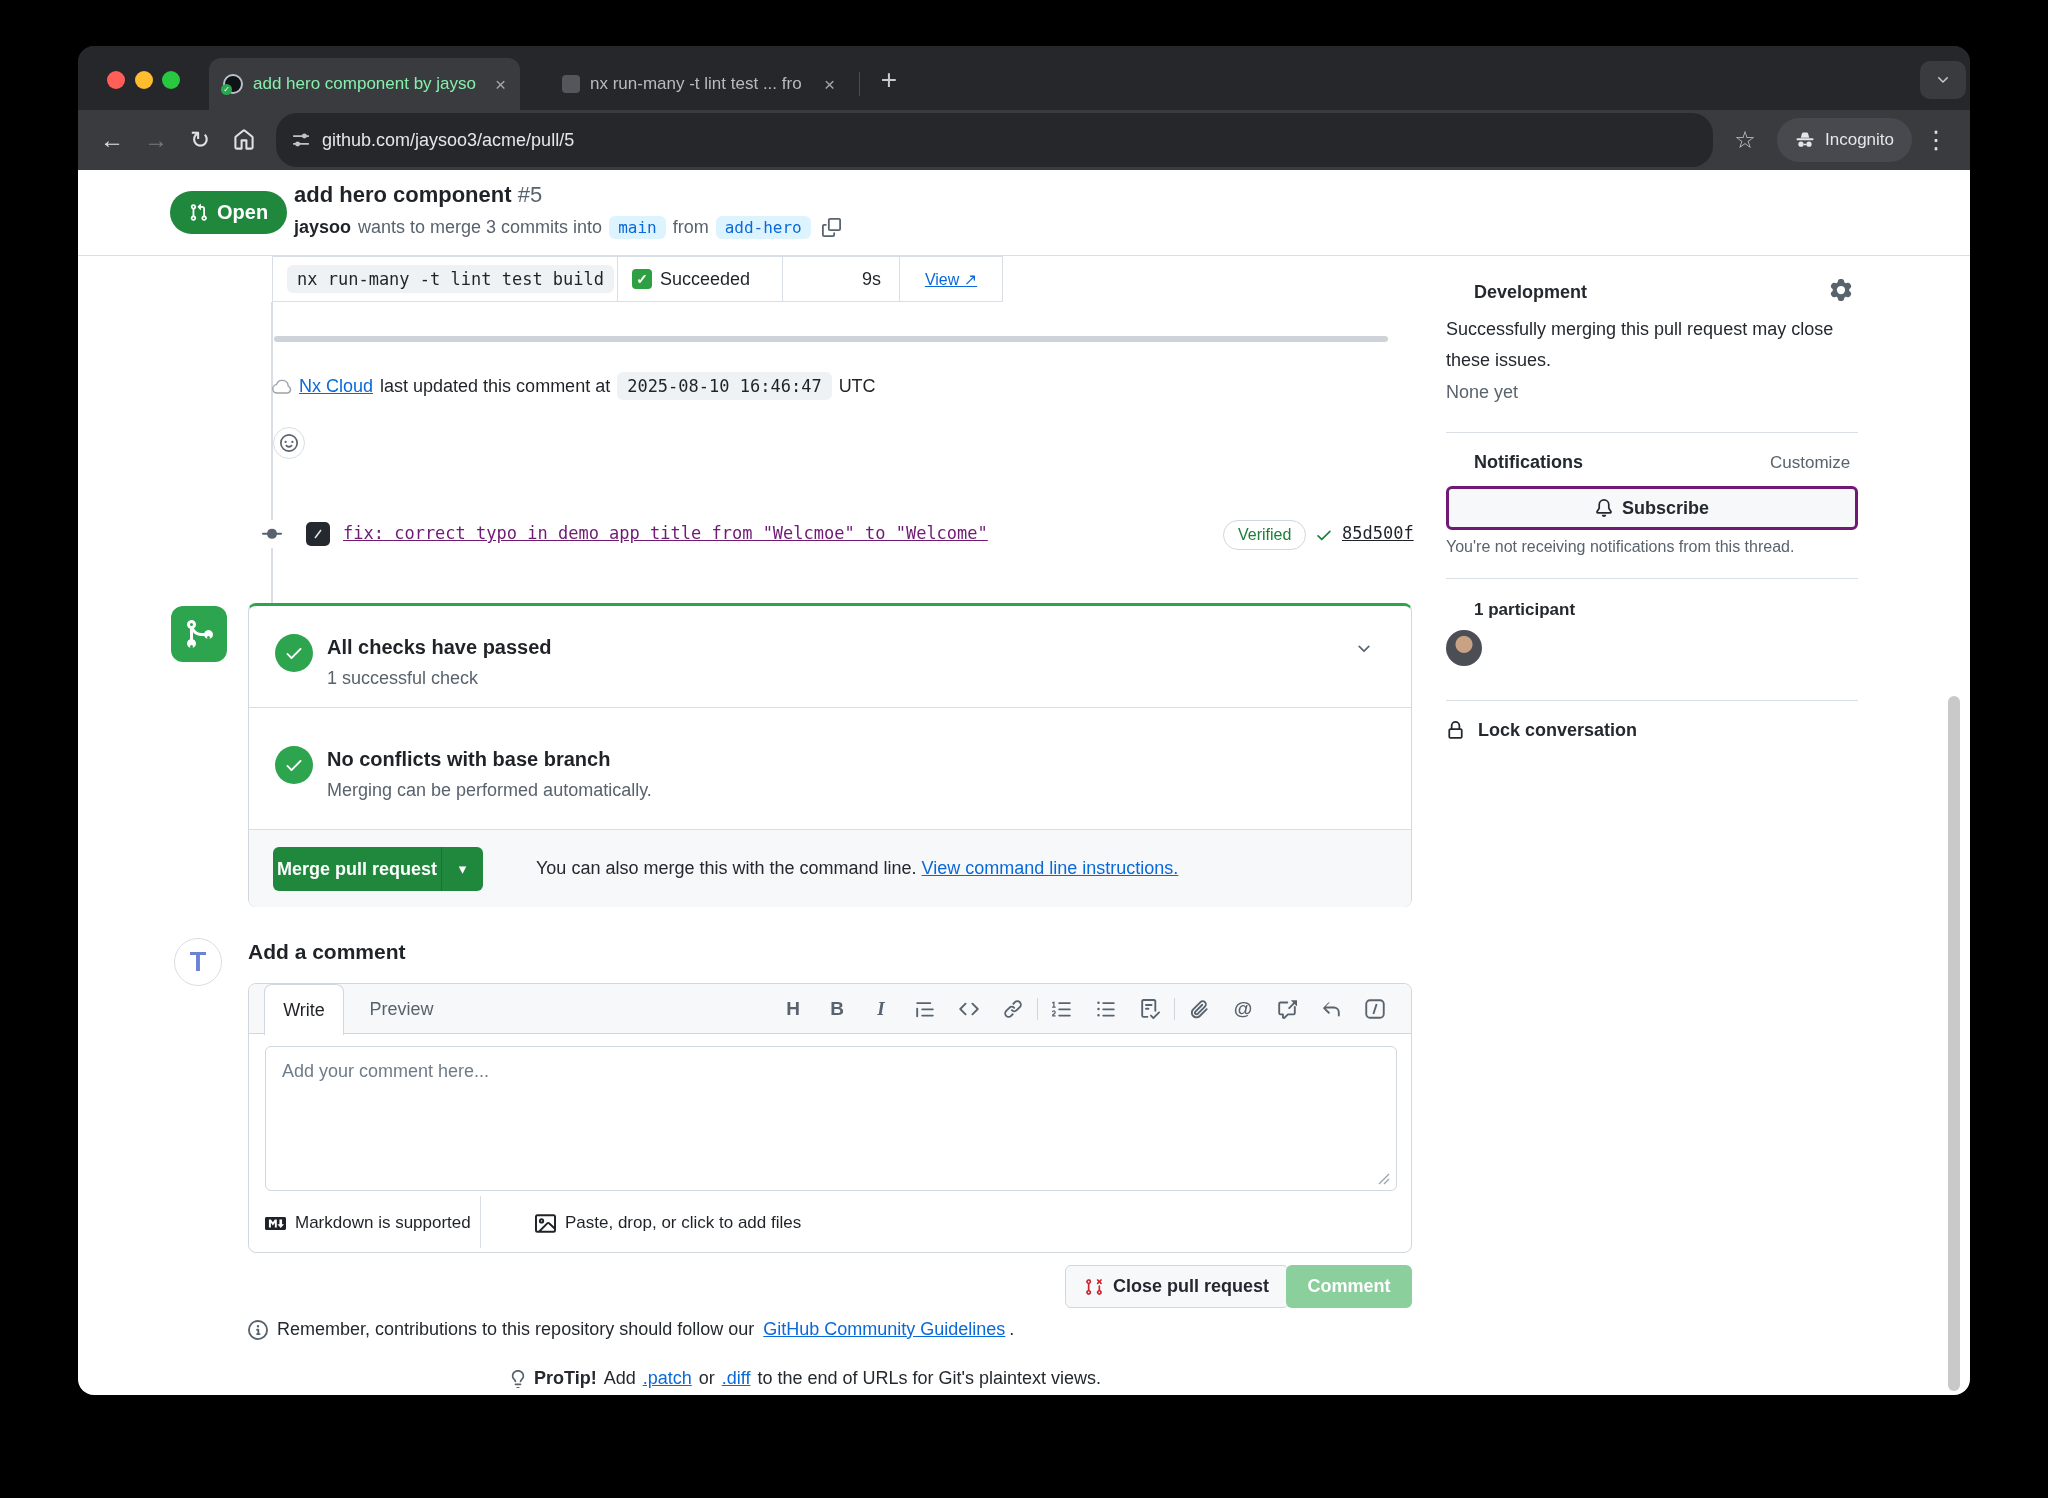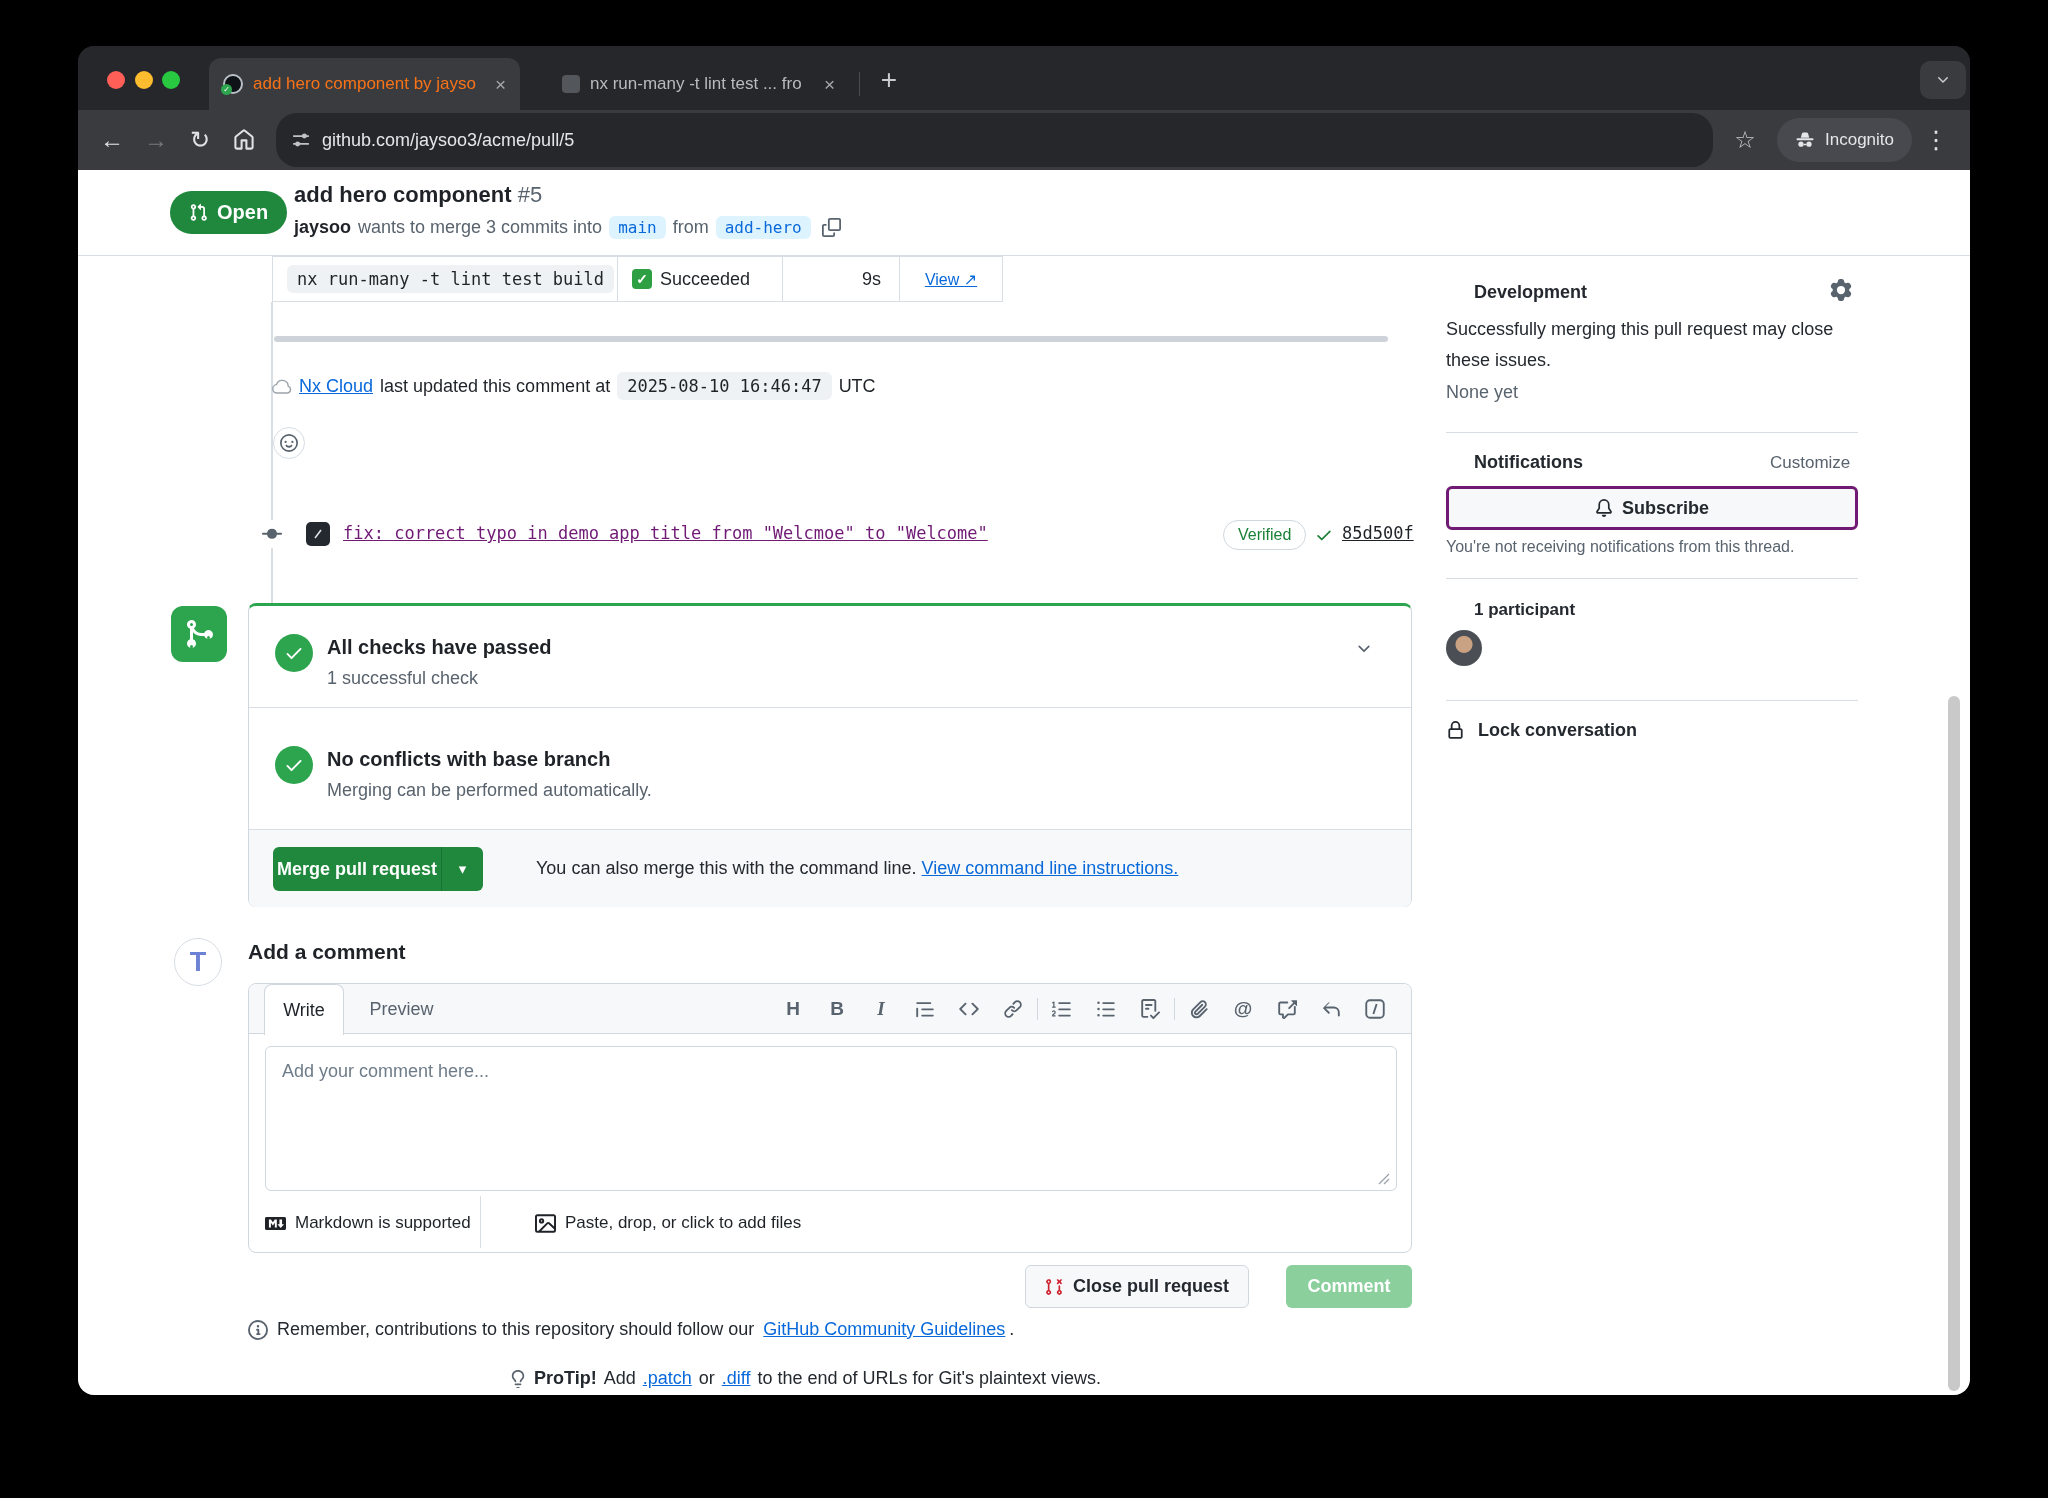--- a/index.html
+++ b/index.html
@@ -5,21 +5,21 @@
   html,body{margin:0;padding:0;}
   .stage{position:relative;width:2048px;height:1498px;background:#000;overflow:hidden;
          font-family:"Liberation Sans",sans-serif;-webkit-font-smoothing:antialiased;}
   .window{position:absolute;left:78px;top:46px;width:1892px;height:1349px;border-radius:16px;
           overflow:hidden;background:#26272b;display:flex;flex-direction:column;}
   
   .tabstrip{height:64px;background:#26272b;position:relative;flex:none;}
   .dot{position:absolute;width:18px;height:18px;border-radius:50%;top:25px;}
   .tab-active{position:absolute;left:131px;top:12px;width:311px;height:52px;background:#3a3b3f;
               border-radius:12px 12px 0 0;display:flex;align-items:center;padding:0 14px;gap:10px;box-sizing:border-box;}
-  .tab-title{flex:1;font-size:17px;color:#f97316;white-space:nowrap;overflow:hidden;}
+  .tab-title{flex:1;font-size:17px;color:#86efac;white-space:nowrap;overflow:hidden;}
   .tab-inactive{position:absolute;left:470px;top:14px;width:301px;height:48px;display:flex;
                 align-items:center;padding:0 14px;gap:10px;box-sizing:border-box;}
   .tab-inactive .tab-title{color:#b7bbbf;}
   .tab-close{font-size:19px;color:#a3a7ac;line-height:1;cursor:default;}
   .favicon-gh{width:20px;height:20px;border-radius:50%;background:#0f1216;border:2px solid #b9c0c7;
               position:relative;box-sizing:border-box;flex:none;}
   .favicon-gh .chk{position:absolute;left:-4px;bottom:-3px;width:11px;height:11px;border-radius:50%;
                    background:#2da44e;color:#fff;font-size:8px;line-height:11px;text-align:center;}
   .favicon-nx{width:18px;height:18px;border-radius:4px;background:#53565a;flex:none;}
   .tab-divider{position:absolute;left:781px;top:26px;width:1px;height:24px;background:#4a4b4f;}
@@ -116,21 +116,21 @@
   .cmt-textarea{position:absolute;left:16px;top:62px;width:1132px;height:145px;border:1px solid #d0d7de;
                 border-radius:6px;box-sizing:border-box;padding:14px 16px;font-size:18px;resize:none;
                 font-family:"Liberation Sans",sans-serif;color:#1f2328;outline:none;}
   .cmt-textarea::placeholder{color:#6e7c89;}
   .resize-grip{position:absolute;left:1128px;top:188px;}
   .cmt-footrow{position:absolute;left:16px;top:222px;height:34px;display:flex;align-items:center;gap:9px;
                font-size:17px;color:#1f2328;}
   .cmt-footrow2{position:absolute;left:286px;top:222px;height:34px;display:flex;align-items:center;gap:9px;
                 font-size:17px;color:#1f2328;}
   .cmt-vdiv{position:absolute;left:231px;top:212px;width:1px;height:52px;background:#d8dee4;}
-  .closebtn{position:absolute;left:947px;top:1095px;height:43px;border-radius:6px;border:1px solid #d0d7de;
+  .closebtn{position:absolute;left:987px;top:1095px;height:43px;border-radius:6px;border:1px solid #d0d7de;
             background:#f6f8fa;display:flex;align-items:center;gap:10px;padding:0 19px;box-sizing:border-box;
             font-size:18px;font-weight:600;color:#24292f;}
   .commentbtn{position:absolute;left:1208px;top:1095px;width:126px;height:43px;border-radius:6px;background:#8bcf9d;
               color:#fff;font-size:18px;font-weight:600;display:flex;align-items:center;justify-content:center;}
   .inforow{position:absolute;left:170px;top:1149px;display:flex;align-items:center;gap:9px;font-size:18px;color:#24292f;white-space:nowrap;}
   .protiprow{position:absolute;left:431px;top:1198px;display:flex;align-items:center;gap:7px;font-size:18px;color:#24292f;white-space:nowrap;}
   
   .sb-title{position:absolute;font-size:18px;font-weight:700;color:#24292f;margin-left:28px;}
   .sb-text{position:absolute;font-size:18px;color:#24292f;}
   .sb-muted{position:absolute;font-size:18px;color:#59636e;}

